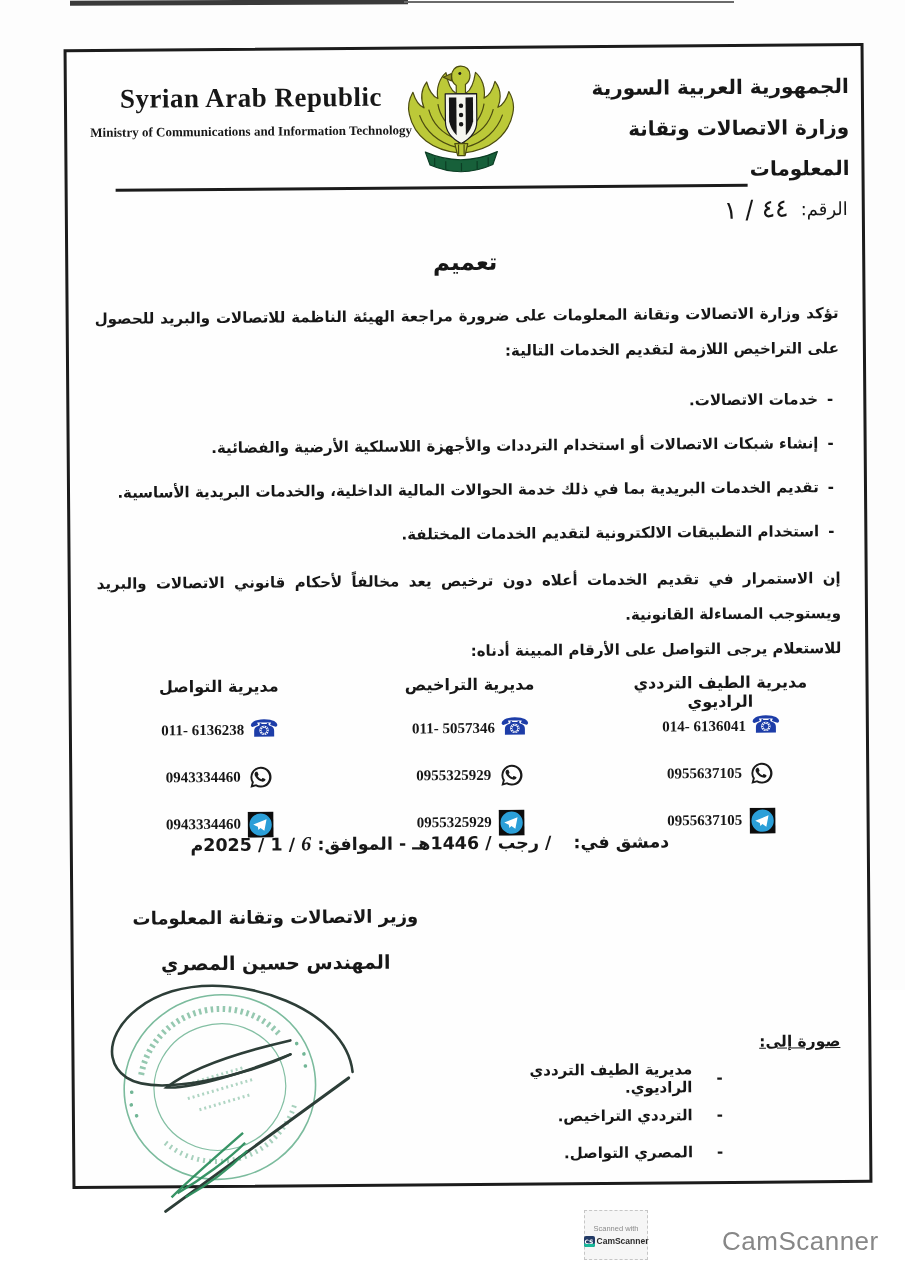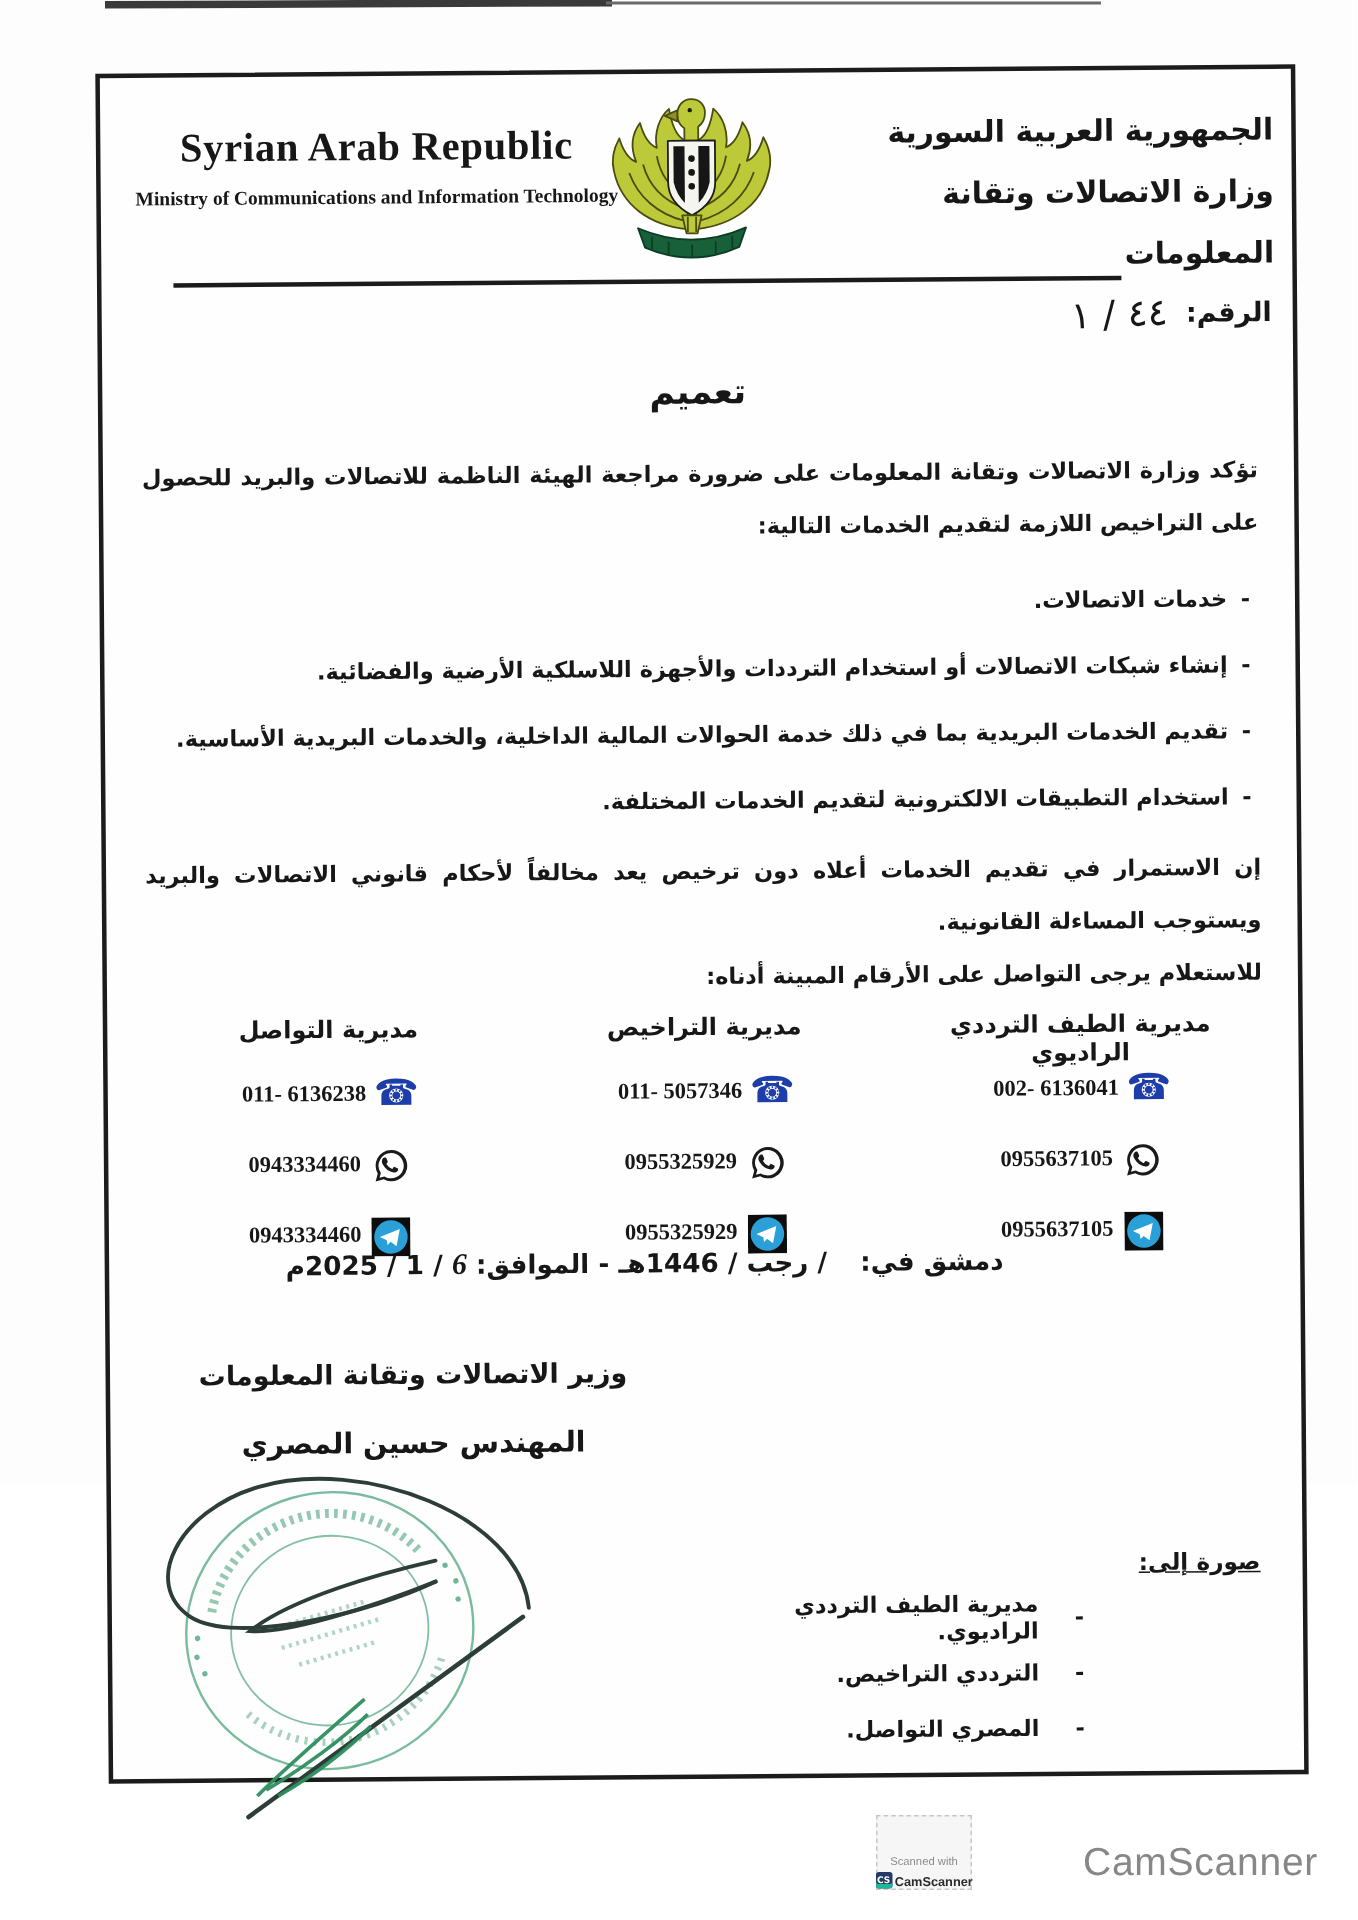--- a/index.html
+++ b/index.html
@@ -15,21 +15,21 @@
   .en-block{position:absolute;left:16px;top:32px;width:336px;text-align:center;
             font-family:"Liberation Serif",serif;font-weight:bold;}
   .en-country{font-size:27px;letter-spacing:.5px;}
   .en-ministry{font-size:13px;margin-top:10px;}
   .emblem{position:absolute;left:334px;top:12px;width:120px;height:118px;}
   .ar-block{position:absolute;right:12px;top:20px;width:280px;text-align:right;direction:rtl;
             font-weight:bold;font-size:20px;line-height:2.05;}
   .divider{position:absolute;left:48px;top:137px;width:632px;height:3px;background:#1b1b1b;}
 
   .ref-line{position:absolute;right:14px;top:148px;direction:rtl;display:flex;align-items:center;gap:12px;}
-  .ref-label{font-size:18px;font-weight:bold;}
+  .ref-label{font-size:18px;font-weight:normal;}
   .ref-value{font-size:25px;font-weight:400;transform:rotate(-2deg);}
 
   .doc-title{position:absolute;left:0;top:200px;width:100%;text-align:center;
              font-size:23px;font-weight:bold;direction:rtl;}
 
   .content{position:absolute;left:26px;right:24px;top:250px;direction:rtl;
            font-weight:bold;font-size:15px;}
   .para{text-align:justify;line-height:2.35;margin:0;}
   .bullets{margin-top:10px;margin-right:6px;}
   .bullet{display:flex;align-items:center;gap:9px;height:44px;}
@@ -54,21 +54,21 @@
   .sig-name{font-size:19px;margin-top:24px;}
 
   .stamp{position:absolute;left:16px;top:924px;width:300px;height:260px;z-index:3;}
 
   .copy-block{position:absolute;right:28px;top:986px;width:330px;direction:rtl;text-align:right;font-weight:bold;}
   .copy-label{font-size:15.5px;text-decoration:underline;margin-bottom:8px;}
   .copy-items{margin-left:0;margin-right:118px;}
   .copy-item{display:flex;align-items:center;gap:24px;height:37px;font-size:15px;}
 
   .scan-badge{position:absolute;left:584px;top:1210px;width:62px;height:48px;background:#f6f6f6;
-              border:1px dashed #c6c6c6;display:flex;flex-direction:column;align-items:center;justify-content:flex-end;gap:3px;}
+              border:1px dashed #c6c6c6;display:flex;flex-direction:column;align-items:center;justify-content:center;gap:3px;}
   .badge-top{font-size:7.5px;color:#8a8a8a;font-family:"Liberation Sans",sans-serif;}
   .badge-row{display:flex;align-items:center;gap:2px;}
   .cs-logo{width:11px;height:11px;background:#223a66;border-radius:2px;color:#fff;font-size:6px;
            display:flex;align-items:center;justify-content:center;font-weight:bold;
            box-shadow:inset 0 -3px 0 #19b99a;}
   .badge-name{font-size:8.5px;font-weight:bold;color:#2b2b2b;font-family:"Liberation Sans",sans-serif;}
   .watermark{position:absolute;left:722px;top:1226px;font-family:"Liberation Sans",sans-serif;
              font-size:26px;color:#878787;letter-spacing:.5px;}
 </style>
 </head>
@@ -159,21 +159,21 @@
 
       <p class="para warn">إن الاستمرار في تقديم الخدمات أعلاه دون ترخيص يعد مخالفاً لأحكام قانوني الاتصالات والبريد ويستوجب المساءلة القانونية.</p>
       <p class="para note">للاستعلام يرجى التواصل على الأرقام المبينة أدناه:</p>
 
       <div class="contacts">
 
         <div class="c-col">
           <div class="c-head">مديرية الطيف الترددي الراديوي</div>
           <div class="c-row">
             <span class="pic phone-glyph">☎</span>
-            <span class="num">002- 6136041</span>
+            <span class="num">014- 6136041</span>
           </div>
           <div class="c-row">
             <span class="pic">
               <svg viewBox="0 0 24 24" width="25" height="25">
                   <path fill="#1a1a1a" d="M12 2a10 10 0 0 0-8.6 15L2 22l5.2-1.4A10 10 0 1 0 12 2zm0 1.9a8.1 8.1 0 1 1-4.1 15.1l-.3-.2-3.1.8.9-3-.2-.3A8.1 8.1 0 0 1 12 3.9z"></path>
                   <path fill="#1a1a1a" d="M8.9 7.1c-.2-.4-.4-.4-.6-.4h-.5c-.2 0-.5.1-.8.4-.2.3-.9.9-.9 2.1s.9 2.4 1 2.6c.1.2 1.8 2.9 4.4 3.9 2.2.8 2.6.7 3.1.6.5 0 1.5-.6 1.7-1.2.2-.6.2-1.1.1-1.2 0-.1-.2-.2-.5-.3-.2-.1-1.4-.7-1.7-.8-.2-.1-.4-.1-.5.1-.2.2-.6.8-.8 1-.1.2-.3.2-.5.1a6.6 6.6 0 0 1-3.3-2.9c-.2-.3 0-.4.1-.5l.4-.5c.1-.2.2-.3.2-.5.1-.2 0-.3 0-.5L8.9 7.1z"></path>
                 </svg>
             </span>
             <span class="num">0955637105</span>
           </div>

